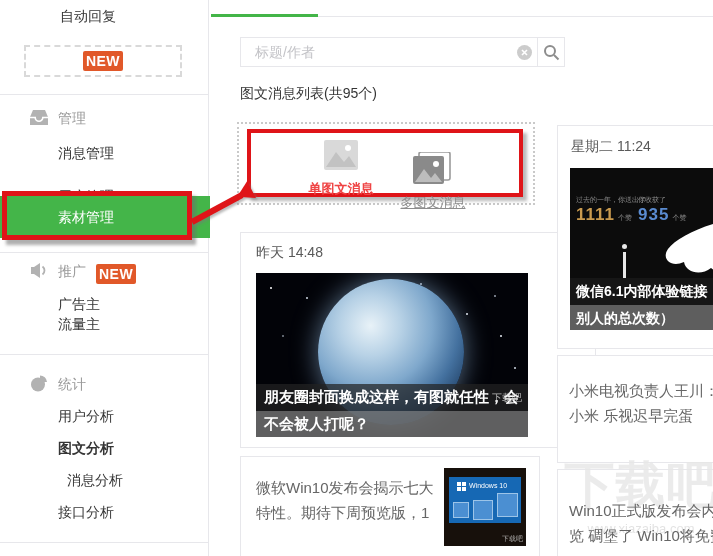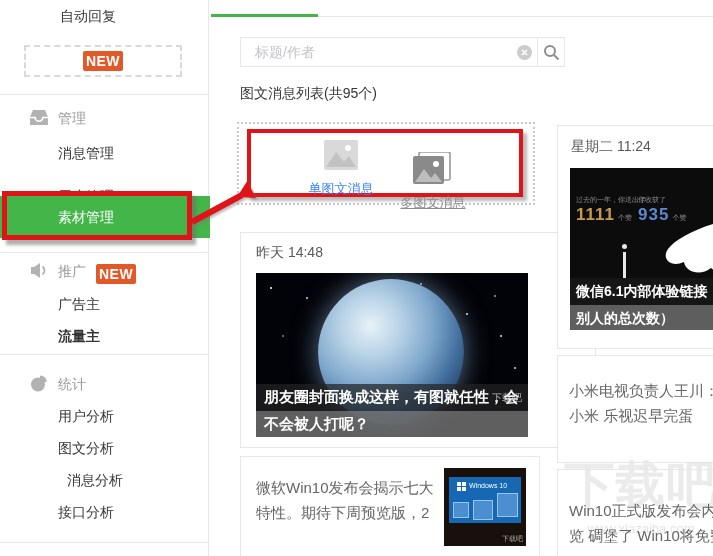--- a/index.html
+++ b/index.html
@@ -38,21 +38,21 @@
   .search-btn { position:absolute; left:297px; top:0; width:27px; height:28px; cursor:pointer;
     display:flex; align-items:center; justify-content:center; }
   .list-title { left:240px; top:85px; font-size:14px; color:#353535; }
 
   
   .dashed-box { left:237px; top:122px; width:298px; height:83px; border:2px dotted #c9c9c9; }
   .red-annot-main { left:247px; top:129px; width:276px; height:68px; border:4px solid #df1418;
     box-shadow:4px 4px 3px rgba(120,120,120,.5); z-index:4; }
   .comp-btn { text-align:center; cursor:pointer; z-index:5; }
   .comp-btn .lbl { display:block; margin-top:4px; font-size:13px; }
-  .single-lbl { color:#3b82f6; }
+  .single-lbl { color:#ef4444;font-weight:bold; }
   .multi-lbl { color:#8d8d8d; text-decoration:underline; }
   .arrow-svg { left:182px; top:178px; z-index:6;
     filter:drop-shadow(2px 2px 1px rgba(120,120,120,.5)); }
 
   
   .card { border:1px solid #e7e7eb; background:#fff; }
   .date-lbl { font-size:14px; color:#595959; }
   .art-text { font-size:15px; color:#666; line-height:25px; z-index:2; }
 
   .earth-img { position:absolute; left:15px; top:40px; width:272px; height:164px;
@@ -130,33 +130,33 @@
 
 <div class="abs side-head" style="top:263px;">
   <svg class="head-icon" viewBox="0 0 18 17">
     <path d="M10 1L4 5H1v7h3l6 4z" fill="#b2b2b2"></path>
     <path d="M12.5 4.5a5 5 0 0 1 0 8" stroke="#b2b2b2" stroke-width="1.8" fill="none"></path>
   </svg>
   <span>推广</span>
   <span class="new-badge" style="position:absolute;left:96px;top:1px;">NEW</span>
 </div>
 <div class="abs side-sub" style="top:296px;"><span>广告主</span></div>
-<div class="abs side-sub" style="top:328px;font-weight:bold;"><span>流量主</span></div>
+<div class="abs side-sub" style="top:316px;"><span>流量主</span></div>
 
 <div class="abs side-divider" style="top:354px;"></div>
 
 <div class="abs side-head" style="top:376px;">
   <svg class="head-icon" viewBox="0 0 18 17">
     <circle cx="8" cy="9.5" r="7" fill="#b2b2b2"></circle>
     <path d="M10 7V.5A7 7 0 0 1 17 7z" fill="#b2b2b2"></path>
   </svg>
   <span>统计</span>
 </div>
 <div class="abs side-sub" style="top:408px;"><span>用户分析</span></div>
-<div class="abs side-sub" style="top:440px;"><span>图文分析</span></div>
+<div class="abs side-sub" style="top:440px;font-weight:bold;"><span>图文分析</span></div>
 <div class="abs side-sub" style="top:472px;margin-left:9px;"><span>消息分析</span></div>
 <div class="abs side-sub" style="top:504px;"><span>接口分析</span></div>
 
 <div class="abs side-divider" style="top:542px;"></div>
 
 <div class="abs tab-underline"></div>
 <div class="abs top-line"></div>
 
 <div class="abs search-box">
   <input class="search-input" type="text" placeholder="标题/作者" style="">
@@ -210,21 +210,21 @@
     <div class="earth"></div>
     <div class="ov-bar bar2">不会被人打呢？</div>
     <div class="ov-bar bar1">朋友圈封面换成这样，有图就任性，会</div>
     <div class="img-wm">下载吧</div>
   </div>
 </div>
 
 <div class="abs card" style="left:240px;top:456px;width:300px;height:110px;border-bottom:none;">
   <div class="abs art-text" style="left:15px;top:18px;width:190px;">
     <div>微软Win10发布会揭示七大</div>
-    <div>特性。期待下周预览版，2</div>
+    <div>特性。期待下周预览版，1</div>
   </div>
   <div class="win10-thumb">
     <div class="win10-slide">
       <span class="win-logo">
           <span></span>
           <span></span>
           <span></span>
           <span></span>
         </span>
       <span class="win10-label">Windows 10</span>

